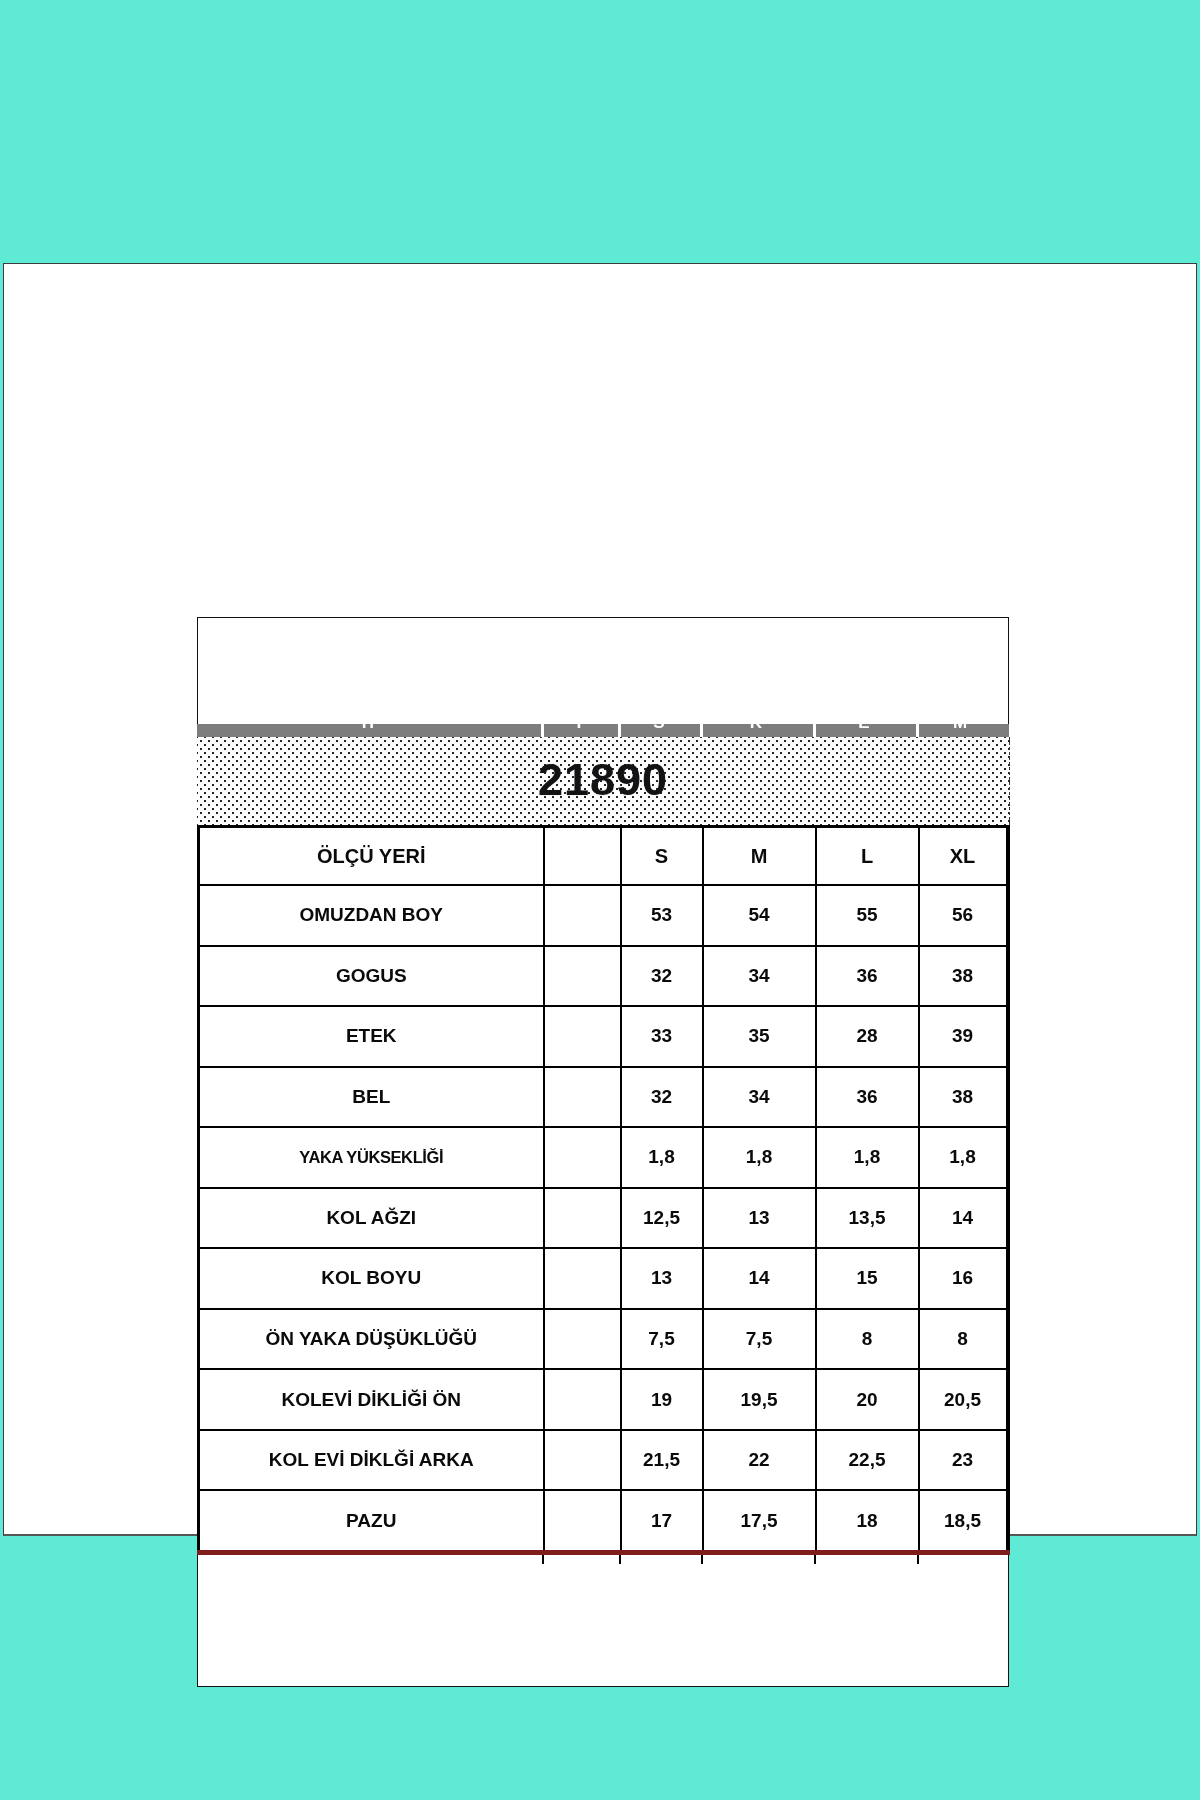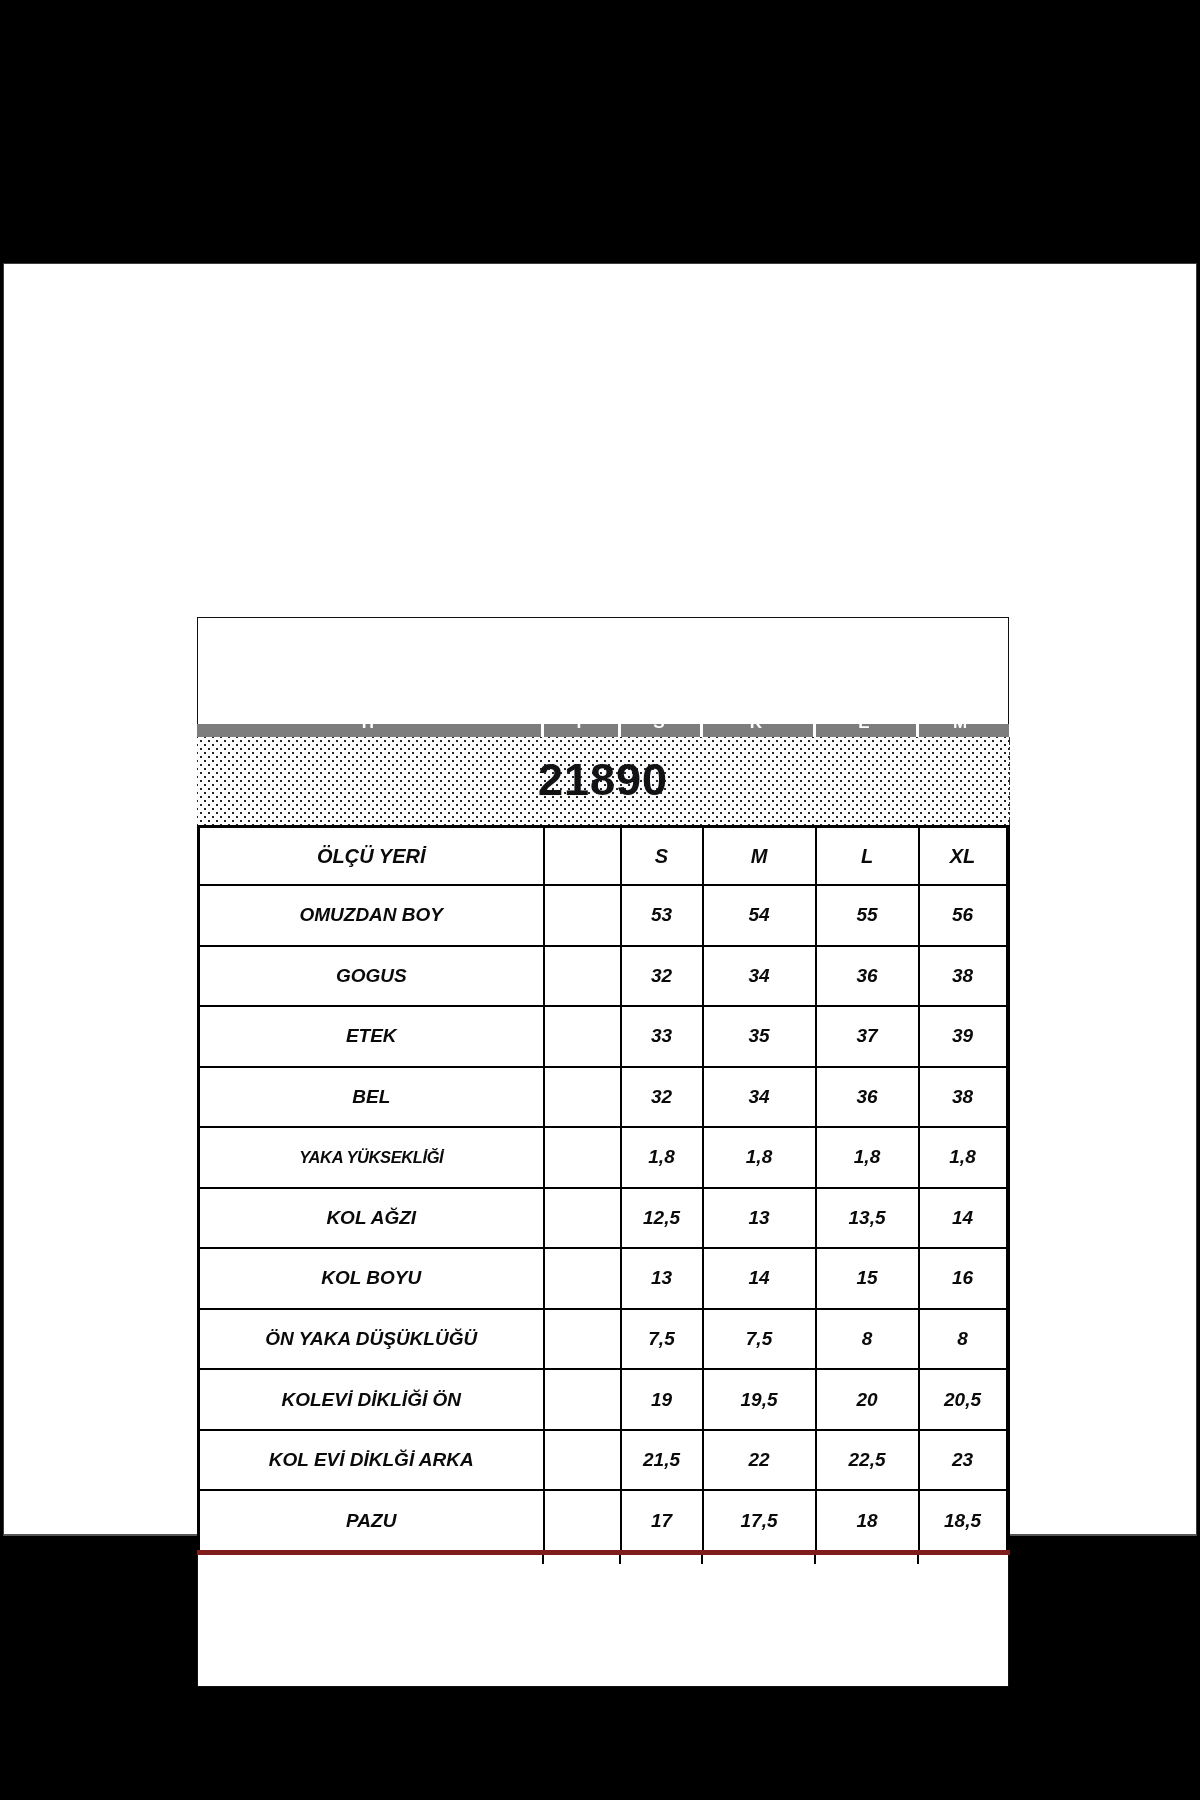--- a/index.html
+++ b/index.html
@@ -1,17 +1,17 @@
 <!DOCTYPE html>
 <html><head>
 <meta charset="utf-8">
 <style>
   html,body{margin:0;padding:0;background:#ffffff;}
   .screen{
-    position:relative;width:1200px;height:1800px;background:#000000;overflow:hidden;
+    position:relative;width:1200px;height:1800px;background:#5eead4;overflow:hidden;
     font-family:"Liberation Sans","DejaVu Sans",sans-serif;color:#000;
   }
   
   .page-frame{
     position:absolute;left:3px;top:263px;width:1192px;height:1270px;
     border:1px solid #3c3c3c;border-bottom:2px solid #565656;background:#ffffff;
   }
   
   .sheet-frame{
     position:absolute;left:193px;top:353px;width:810px;height:1068px;
@@ -48,21 +48,21 @@
   }
   
   table.size-table{
     position:absolute;left:-1px;top:207px;width:812px;height:730px;
     border-collapse:collapse;table-layout:fixed;background:#fff;
   }
   .size-table td,.size-table th{
     border:2px solid #000;padding:0;text-align:center;vertical-align:middle;
     font-weight:bold;font-size:19px;color:#0a0a0a;height:56px;overflow:hidden;white-space:nowrap;
   }
-  .size-table{border:3px solid #000;font-style:italic;}
+  .size-table{border:3px solid #000;}
   .size-table th{font-size:20px;}
   .size-table tr>*:last-child{border-right:4px solid #000;}
   .size-table tr:last-child td{border-bottom:5px solid #7f1d1d;}
   .size-table tbody tr:nth-child(5) .c-label{font-size:16.5px;letter-spacing:-0.4px;}
   
   .tick{position:absolute;top:937px;width:2px;height:9px;background:#000;}
   .t0{left:344px}.t1{left:421px}.t2{left:503px}.t3{left:616px}.t4{left:719px}
 </style>
 </head>
 <body>
@@ -123,21 +123,21 @@
     <td class="c-val">32</td>
     <td class="c-val">34</td>
     <td class="c-val">36</td>
     <td class="c-val">38</td>
   </tr>
             <tr>
     <td class="c-label">ETEK</td>
     <td class="c-spacer"></td>
     <td class="c-val">33</td>
     <td class="c-val">35</td>
-    <td class="c-val">37</td>
+    <td class="c-val">28</td>
     <td class="c-val">39</td>
   </tr>
             <tr>
     <td class="c-label">BEL</td>
     <td class="c-spacer"></td>
     <td class="c-val">32</td>
     <td class="c-val">34</td>
     <td class="c-val">36</td>
     <td class="c-val">38</td>
   </tr>

